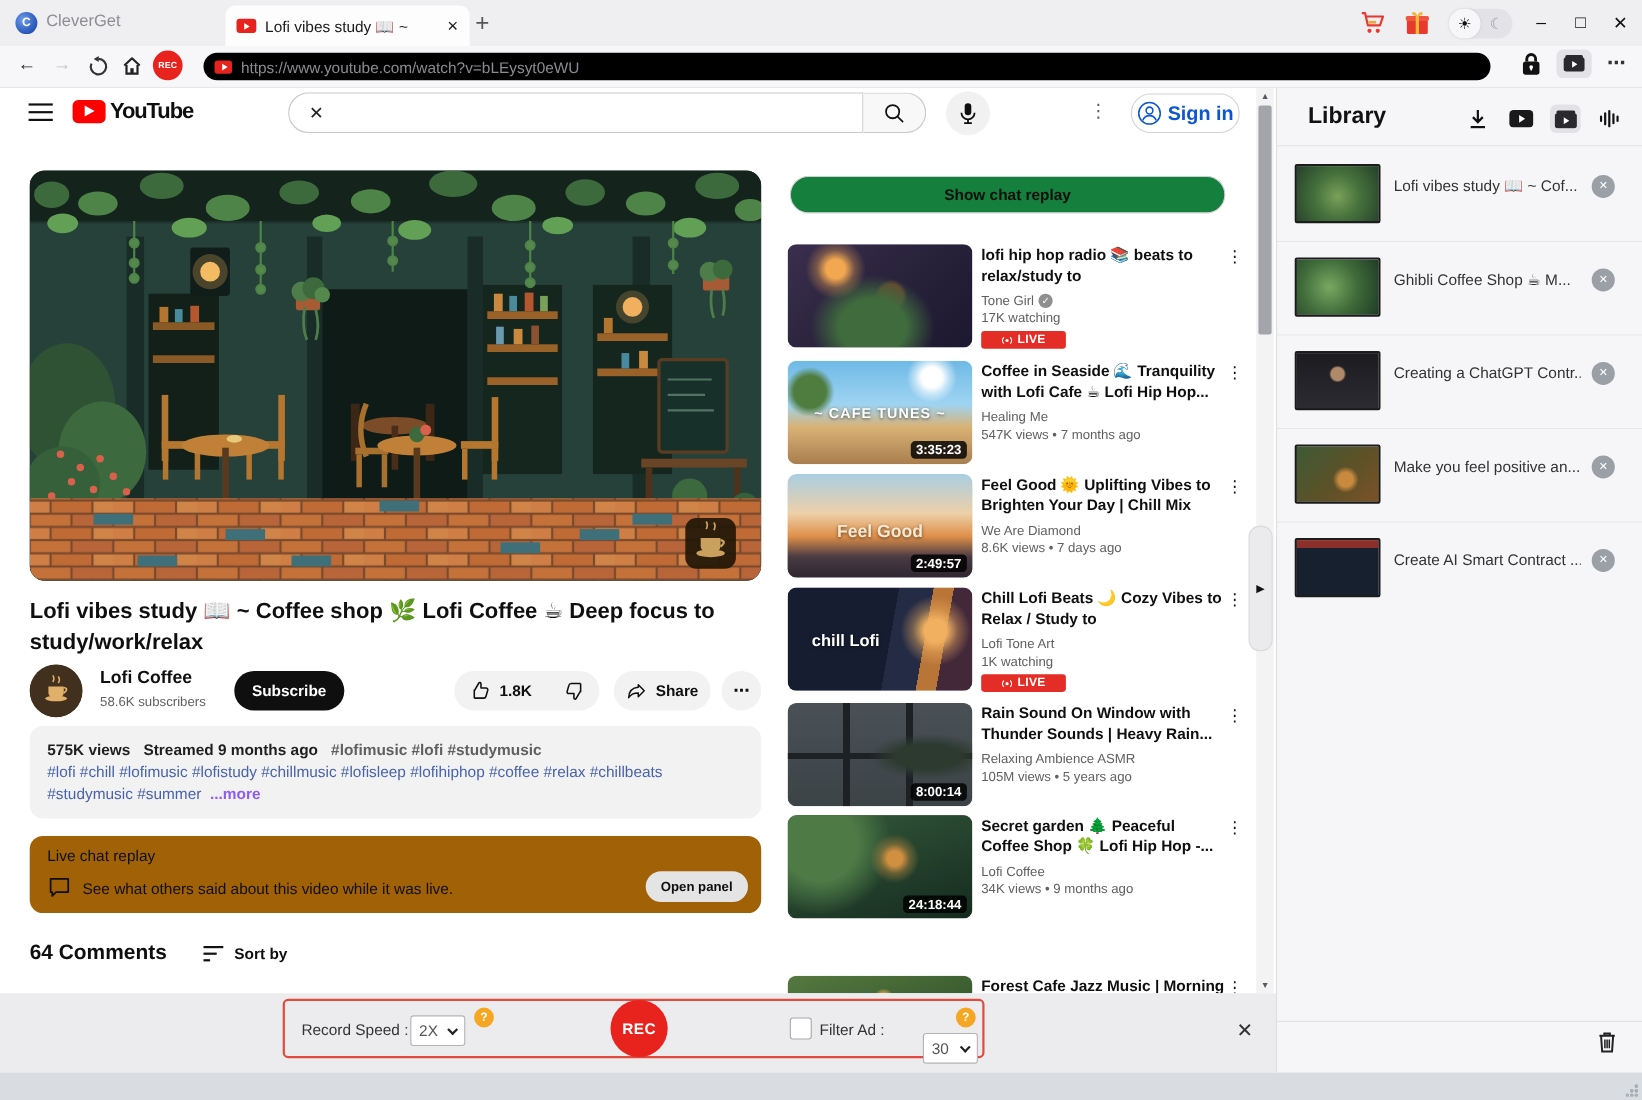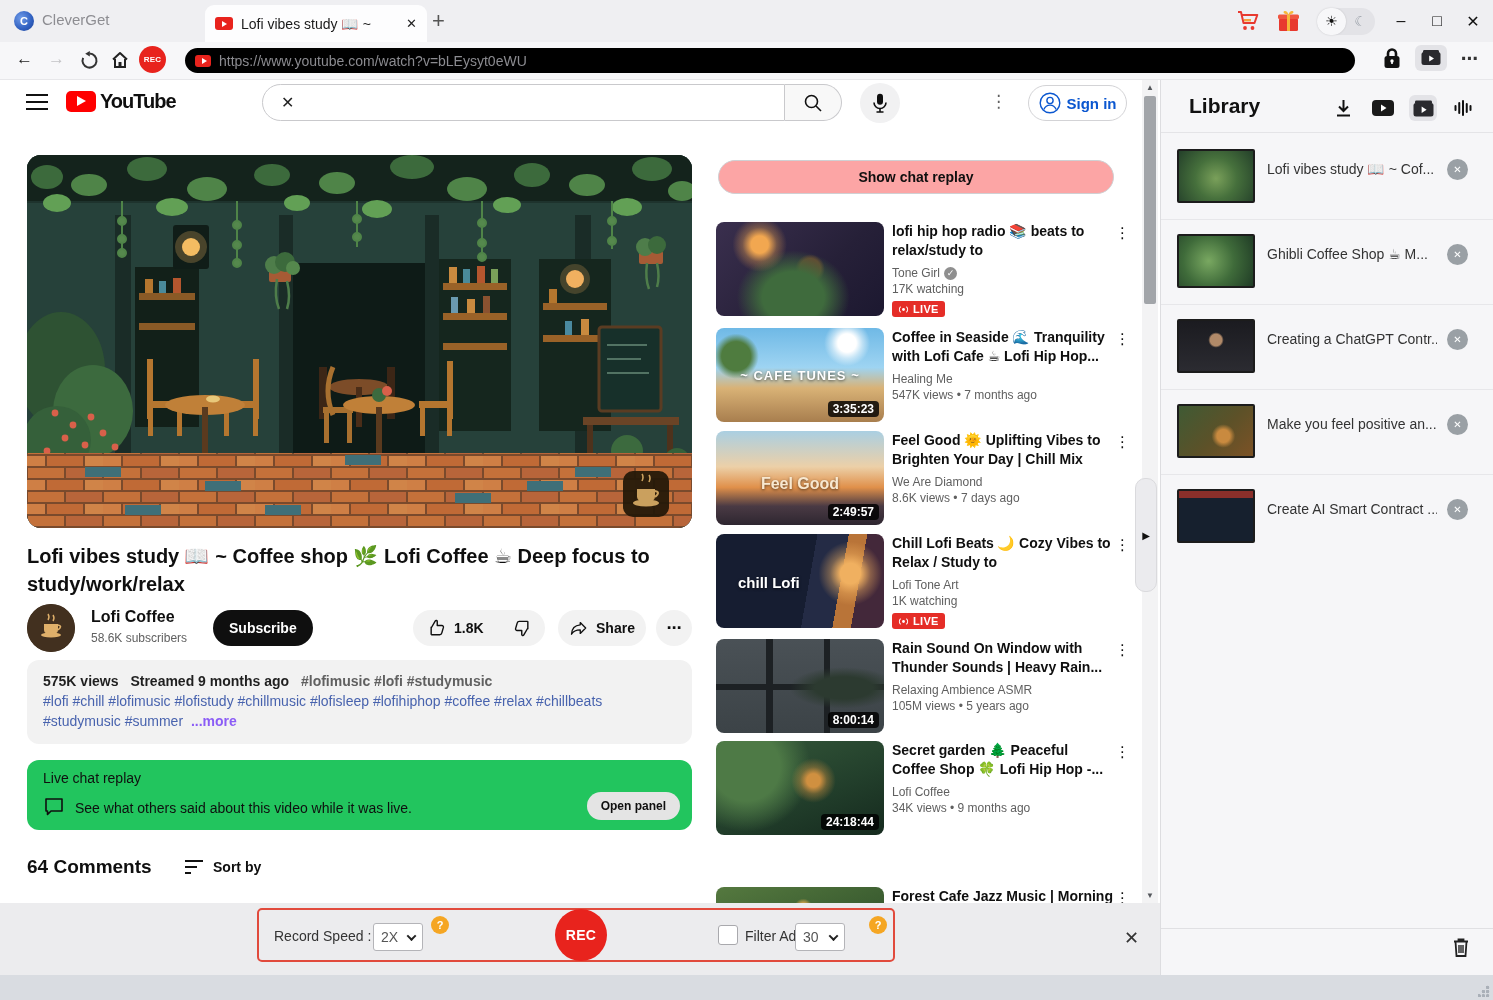--- a/index.html
+++ b/index.html
@@ -52,21 +52,21 @@
     border-radius:19px 0 0 19px; display:flex; align-items:center; padding:0 12px; background:#fff; }
   .search-input { flex:1; border:none; outline:none; font-size:16px; color:#0f0f0f; background:transparent; font-family:inherit; }
   .search-clear { font-size:16px; color:#222; padding:0 6px; }
   .search-btn { position:absolute; left:785px; top:4px; width:57px; height:37px; background:#f8f8f8;
     border:1px solid #c9c9cc; border-left:none; border-radius:0 19px 19px 0; display:flex; align-items:center; justify-content:center; }
   .mic-btn { position:absolute; left:860px; top:3px; width:40px; height:40px; border-radius:50%; background:#f1f1f2;
     display:flex; align-items:center; justify-content:center; }
   .yt-kebab { position:absolute; left:990px; top:11px; font-size:17px; color:#606060; }
   .signin { position:absolute; left:1028px; top:5px; width:99px; height:36px; border:1px solid #d3d3d6;
     border-radius:18px; display:flex; align-items:center; justify-content:center; gap:6px; color:#0b57d0;
-    font-size:15px; font-weight:bold; background:#fff; }
+    font-size:18px; font-weight:bold; background:#fff; }
 
   
   .player { position:absolute; left:27px; top:75px; width:665px; height:373px; border-radius:14px; overflow:hidden; background:#1e332d; }
   .v-title { position:absolute; left:27px; top:462px; width:650px; font-size:20px; line-height:28px; font-weight:bold; color:#0f0f0f; }
   .ch-row { position:absolute; left:27px; top:524px; width:665px; height:48px; }
   .avatar { position:absolute; left:0; top:0; width:48px; height:48px; border-radius:50%; background:#42301f; overflow:hidden; }
   .ch-name { position:absolute; left:64px; top:4px; font-size:16px; font-weight:bold; color:#0f0f0f; }
   .ch-subs { position:absolute; left:64px; top:27px; font-size:12px; color:#606060; }
   .subscribe { position:absolute; left:186px; top:6px; height:36px; padding:0 16px; background:#0f0f0f; color:#fff;
     border-radius:18px; font-size:14px; font-weight:bold; display:flex; align-items:center; }
@@ -76,45 +76,45 @@
   .pill-div { width:1px; height:22px; background:#d2d2d2; }
   .dis-seg { padding:0 16px; display:flex; align-items:center; }
   .share-pill { left:531px; width:88px; justify-content:center; gap:7px; font-size:14px; font-weight:bold; color:#0f0f0f; }
   .more-btn { position:absolute; left:629px; top:6px; width:36px; height:36px; border-radius:50%; background:#f2f2f2;
     display:flex; align-items:center; justify-content:center; font-size:15px; font-weight:bold; color:#0f0f0f; }
   .desc { position:absolute; left:27px; top:580px; width:665px; height:84px; background:#f2f2f2; border-radius:12px; padding:11px 16px; font-size:14px; line-height:20px; }
   .d-strong { color:#1f1f1f; font-weight:bold; margin-right:8px; }
   .d-gray { color:#606060; font-weight:bold; }
   .d-blue { color:#4863ae; }
   .d-more { color:#8b5cf6; font-weight:bold; margin-left:4px; }
-  .livechat { position:absolute; left:27px; top:680px; width:665px; height:70px; background:#22c55e; border-radius:12px; }
+  .livechat { position:absolute; left:27px; top:680px; width:665px; height:70px; background:#a16207; border-radius:12px; }
   .lc-title { position:absolute; left:16px; top:10px; font-size:14px; color:#0f0f0f; }
   .lc-text { position:absolute; left:48px; top:40px; font-size:14px; color:#0f0f0f; }
   .openpanel { position:absolute; right:12px; top:32px; height:28px; padding:0 14px; background:#e4e4e4; border-radius:14px;
     font-size:12px; font-weight:bold; color:#0f0f0f; display:flex; align-items:center; }
   .comments { position:absolute; left:27px; top:776px; font-size:19px; font-weight:bold; color:#0f0f0f; }
   .sortby { position:absolute; left:185px; top:779px; display:flex; align-items:center; gap:10px; font-size:14px; font-weight:bold; color:#0f0f0f; }
   .sort-icon { display:flex; flex-direction:column; gap:4px; }
   .sort-icon span { height:2px; background:#111; }
 
   
   .related { position:absolute; left:716px; top:80px; width:414px; }
   .showchat { position:absolute; left:2px; top:0; width:396px; height:34px; border:1px solid #d0d0d3; border-radius:17px;
-    display:flex; align-items:center; justify-content:center; font-size:14px; font-weight:bold; color:#0f0f0f; background:#fca5a5; }
+    display:flex; align-items:center; justify-content:center; font-size:14px; font-weight:bold; color:#0f0f0f; background:#15803d; }
   .ritem { position:absolute; left:0; width:414px; height:94px; }
   .rthumb { position:absolute; left:0; top:0; width:168px; height:94px; border-radius:8px; overflow:hidden; }
   .rinfo { position:absolute; left:176px; top:0; width:222px; }
   .rtitle { font-size:14px; line-height:19px; font-weight:bold; color:#0f0f0f; max-height:38px; overflow:hidden; }
   .rchan { margin-top:6px; font-size:12px; color:#606060; display:flex; align-items:center; gap:4px; }
   .rmeta { margin-top:2px; font-size:12px; color:#606060; }
   .rkebab { position:absolute; right:0; top:2px; font-size:15px; color:#0f0f0f; }
   .dur { position:absolute; right:5px; bottom:5px; background:rgba(0,0,0,.82); color:#fff; font-size:12px; font-weight:bold;
     padding:1px 5px; border-radius:4px; }
   .live-badge { display:inline-flex; align-items:center; gap:4px; margin-top:5px; background:#e52d27; color:#fff;
-    font-size:11px; font-weight:bold; padding:2px 6px; border-radius:3px; letter-spacing:.3px; }
+    font-size:11px; font-weight:bold; padding:2px 18px; border-radius:3px; letter-spacing:.3px; }
   .vcheck { width:13px; height:13px; border-radius:50%; background:#8f8f8f; color:#fff; font-size:9px; line-height:13px; text-align:center; }
   .thumb-text { position:absolute; width:100%; text-align:center; color:#fff; font-weight:bold; text-shadow:0 1px 3px rgba(0,0,0,.6); }
 
   
   .t1 { background:
     radial-gradient(circle at 26% 24%, #f2a750 0 6%, rgba(242,167,80,.35) 12%, transparent 19%),
     radial-gradient(ellipse at 46% 80%, #3f6b3d 0 24%, transparent 44%),
     radial-gradient(circle at 56% 50%, #6a4430 0 10%, transparent 14%),
     linear-gradient(135deg,#3a2f4e 0%,#262038 60%,#1c1830 100%); }
   .t2 { background:
@@ -757,21 +757,21 @@
     <div class="rec-box">
       <span class="rb-label" style="left:15px;">Record Speed :</span>
       <div class="rb-select" style="left:114px;">
         <span>2X</span>
         <span class="chev"></span>
       </div>
       <span class="help" style="left:172px;">?</span>
       <div class="rec-btn">REC</div>
       <div class="rb-check"></div>
       <span class="rb-label" style="left:486px;">Filter Ad :</span>
-      <div class="rb-select" style="left:536px;">
+      <div class="rb-select" style="left:580px;margin-top:16px;">
         <span>30</span>
         <span class="chev"></span>
       </div>
       <span class="help" style="left:610px;">?</span>
     </div>
     <span class="rb-close">✕</span>
   </div>
 
   <div class="footer">
     <div class="grip"></div>

